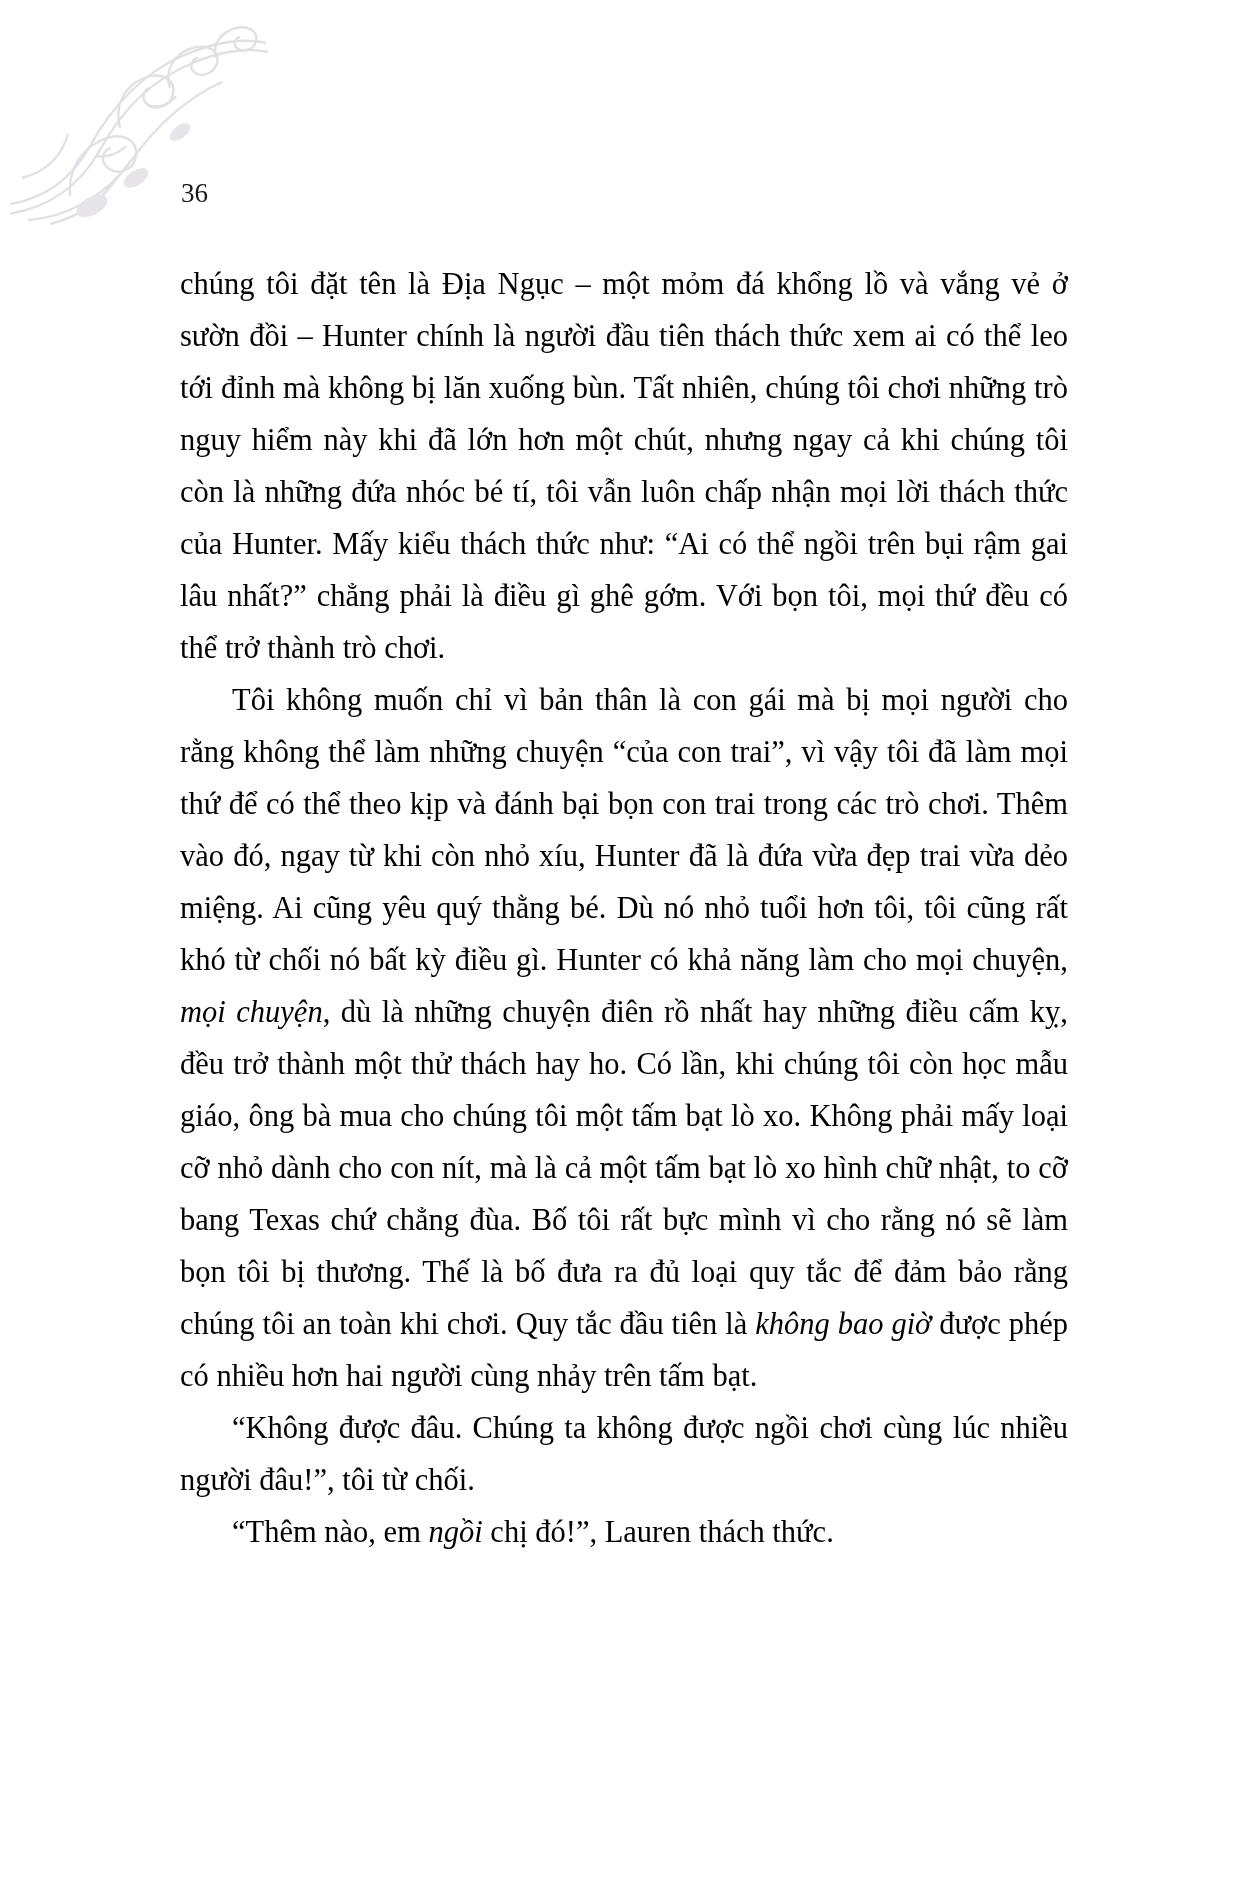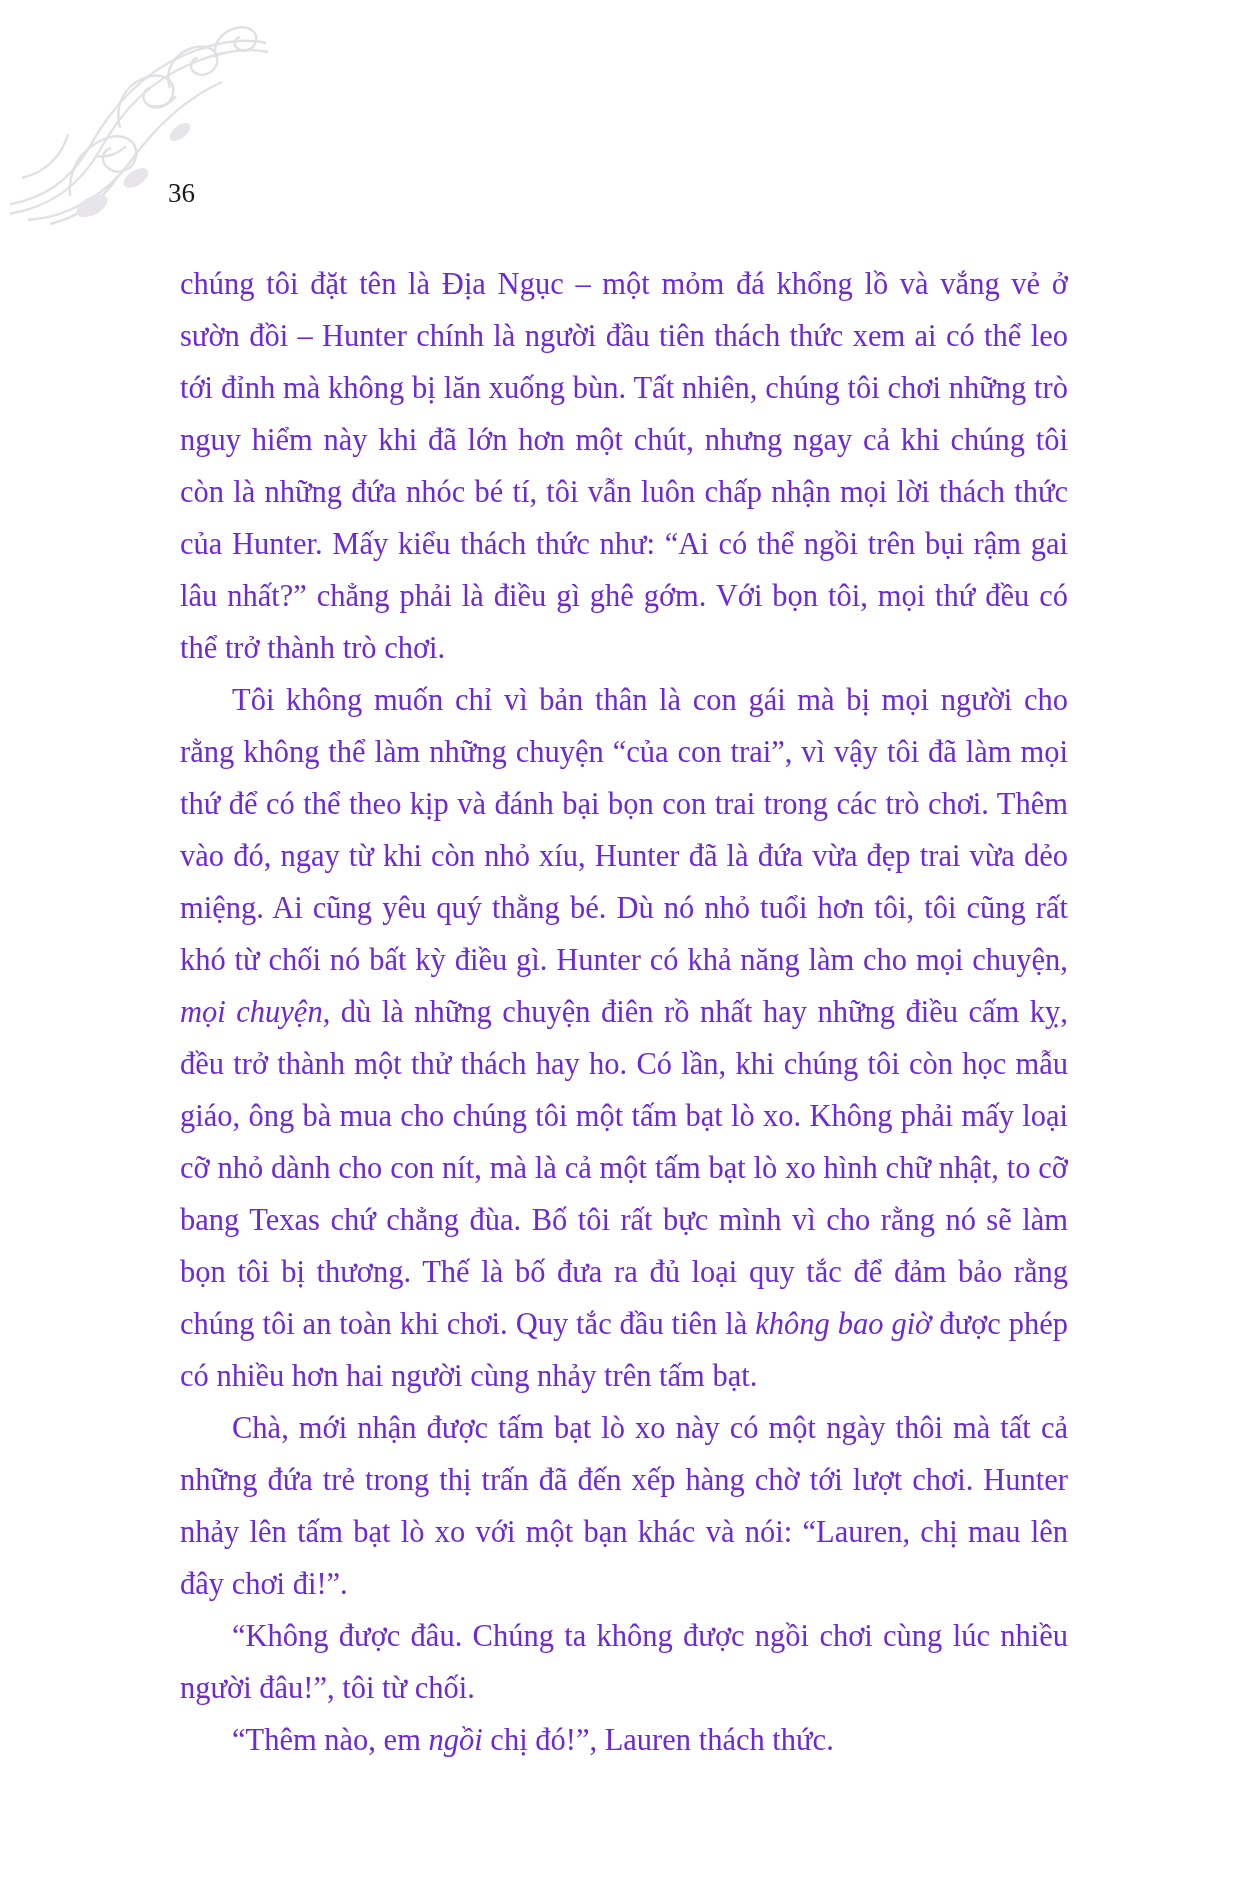--- a/index.html
+++ b/index.html
@@ -29,21 +29,21 @@
   .page {
     position: absolute;
     left: 0;
     top: 0;
     width: 1245px;
     height: 1898px;
   }
 
   .running-head {
     position: absolute;
-    left: 168px;
+    left: 181px;
     top: 178px;
     display: flex;
     align-items: center;
     gap: 32px;
     white-space: nowrap;
   }
   .folio {
     font-family: "Liberation Serif", serif;
     font-size: 27px;
     color: #1a1a1a;
@@ -58,21 +58,21 @@
 
   .body-text {
     position: absolute;
     left: 180px;
     top: 258px;
     width: 888px;
     font-size: 30.5px;
     line-height: 52px;
     text-align: justify;
     text-justify: inter-word;
-    color: #6d28d9;
+    color: #000000;
   }
   .body-text p {
     margin: 0;
   }
   .body-text p.indent {
     text-indent: 52px;
   }
   .body-text em {
     font-style: italic;
   }
@@ -105,18 +105,17 @@
     </svg>
   </div>
 
   <div class="running-head">
     <span class="folio">36</span>
   </div>
 
   <div class="body-text" id="body-text">
       <p><span>chúng tôi đặt tên là Địa Ngục – một mỏm đá khổng lồ và vắng vẻ ở sườn đồi – Hunter chính là người đầu tiên thách thức xem ai có thể leo tới đỉnh mà không bị lăn xuống bùn. Tất nhiên, chúng tôi chơi những trò nguy hiểm này khi đã lớn hơn một chút, nhưng ngay cả khi chúng tôi còn là những đứa nhóc bé tí, tôi vẫn luôn chấp nhận mọi lời thách thức của Hunter. Mấy kiểu thách thức như: “Ai có thể ngồi trên bụi rậm gai lâu nhất?” chẳng phải là điều gì ghê gớm. Với bọn tôi, mọi thứ đều có thể trở thành trò chơi.</span></p>
       <p class="indent"><span>Tôi không muốn chỉ vì bản thân là con gái mà bị mọi người cho rằng không thể làm những chuyện “của con trai”, vì vậy tôi đã làm mọi thứ để có thể theo kịp và đánh bại bọn con trai trong các trò chơi. Thêm vào đó, ngay từ khi còn nhỏ xíu, Hunter đã là đứa vừa đẹp trai vừa dẻo miệng. Ai cũng yêu quý thằng bé. Dù nó nhỏ tuổi hơn tôi, tôi cũng rất khó từ chối nó bất kỳ điều gì. Hunter có khả năng làm cho mọi chuyện, </span><em>mọi chuyện</em><span>, dù là những chuyện điên rồ nhất hay những điều cấm kỵ, đều trở thành một thử thách hay ho. Có lần, khi chúng tôi còn học mẫu giáo, ông bà mua cho chúng tôi một tấm bạt lò xo. Không phải mấy loại cỡ nhỏ dành cho con nít, mà là cả một tấm bạt lò xo hình chữ nhật, to cỡ bang Texas chứ chẳng đùa. Bố tôi rất bực mình vì cho rằng nó sẽ làm bọn tôi bị thương. Thế là bố đưa ra đủ loại quy tắc để đảm bảo rằng chúng tôi an toàn khi chơi. Quy tắc đầu tiên là </span><em>không bao giờ</em><span> được phép có nhiều hơn hai người cùng nhảy trên tấm bạt.</span></p>
-      <p class="indent"><span>Chà, mới nhận được tấm bạt lò xo này có một ngày thôi mà tất cả những đứa trẻ trong thị trấn đã đến xếp hàng chờ tới lượt chơi. Hunter nhảy lên tấm bạt lò xo với một bạn khác và nói: “Lauren, chị mau lên đây chơi đi!”.</span></p>
       <p class="indent"><span>“Không được đâu. Chúng ta không được ngồi chơi cùng lúc nhiều người đâu!”, tôi từ chối.</span></p>
       <p class="indent"><span>“Thêm nào, em </span><em>ngồi</em><span> chị đó!”, Lauren thách thức.</span></p>
     </div>
 
 </div>
 
 </body></html>

